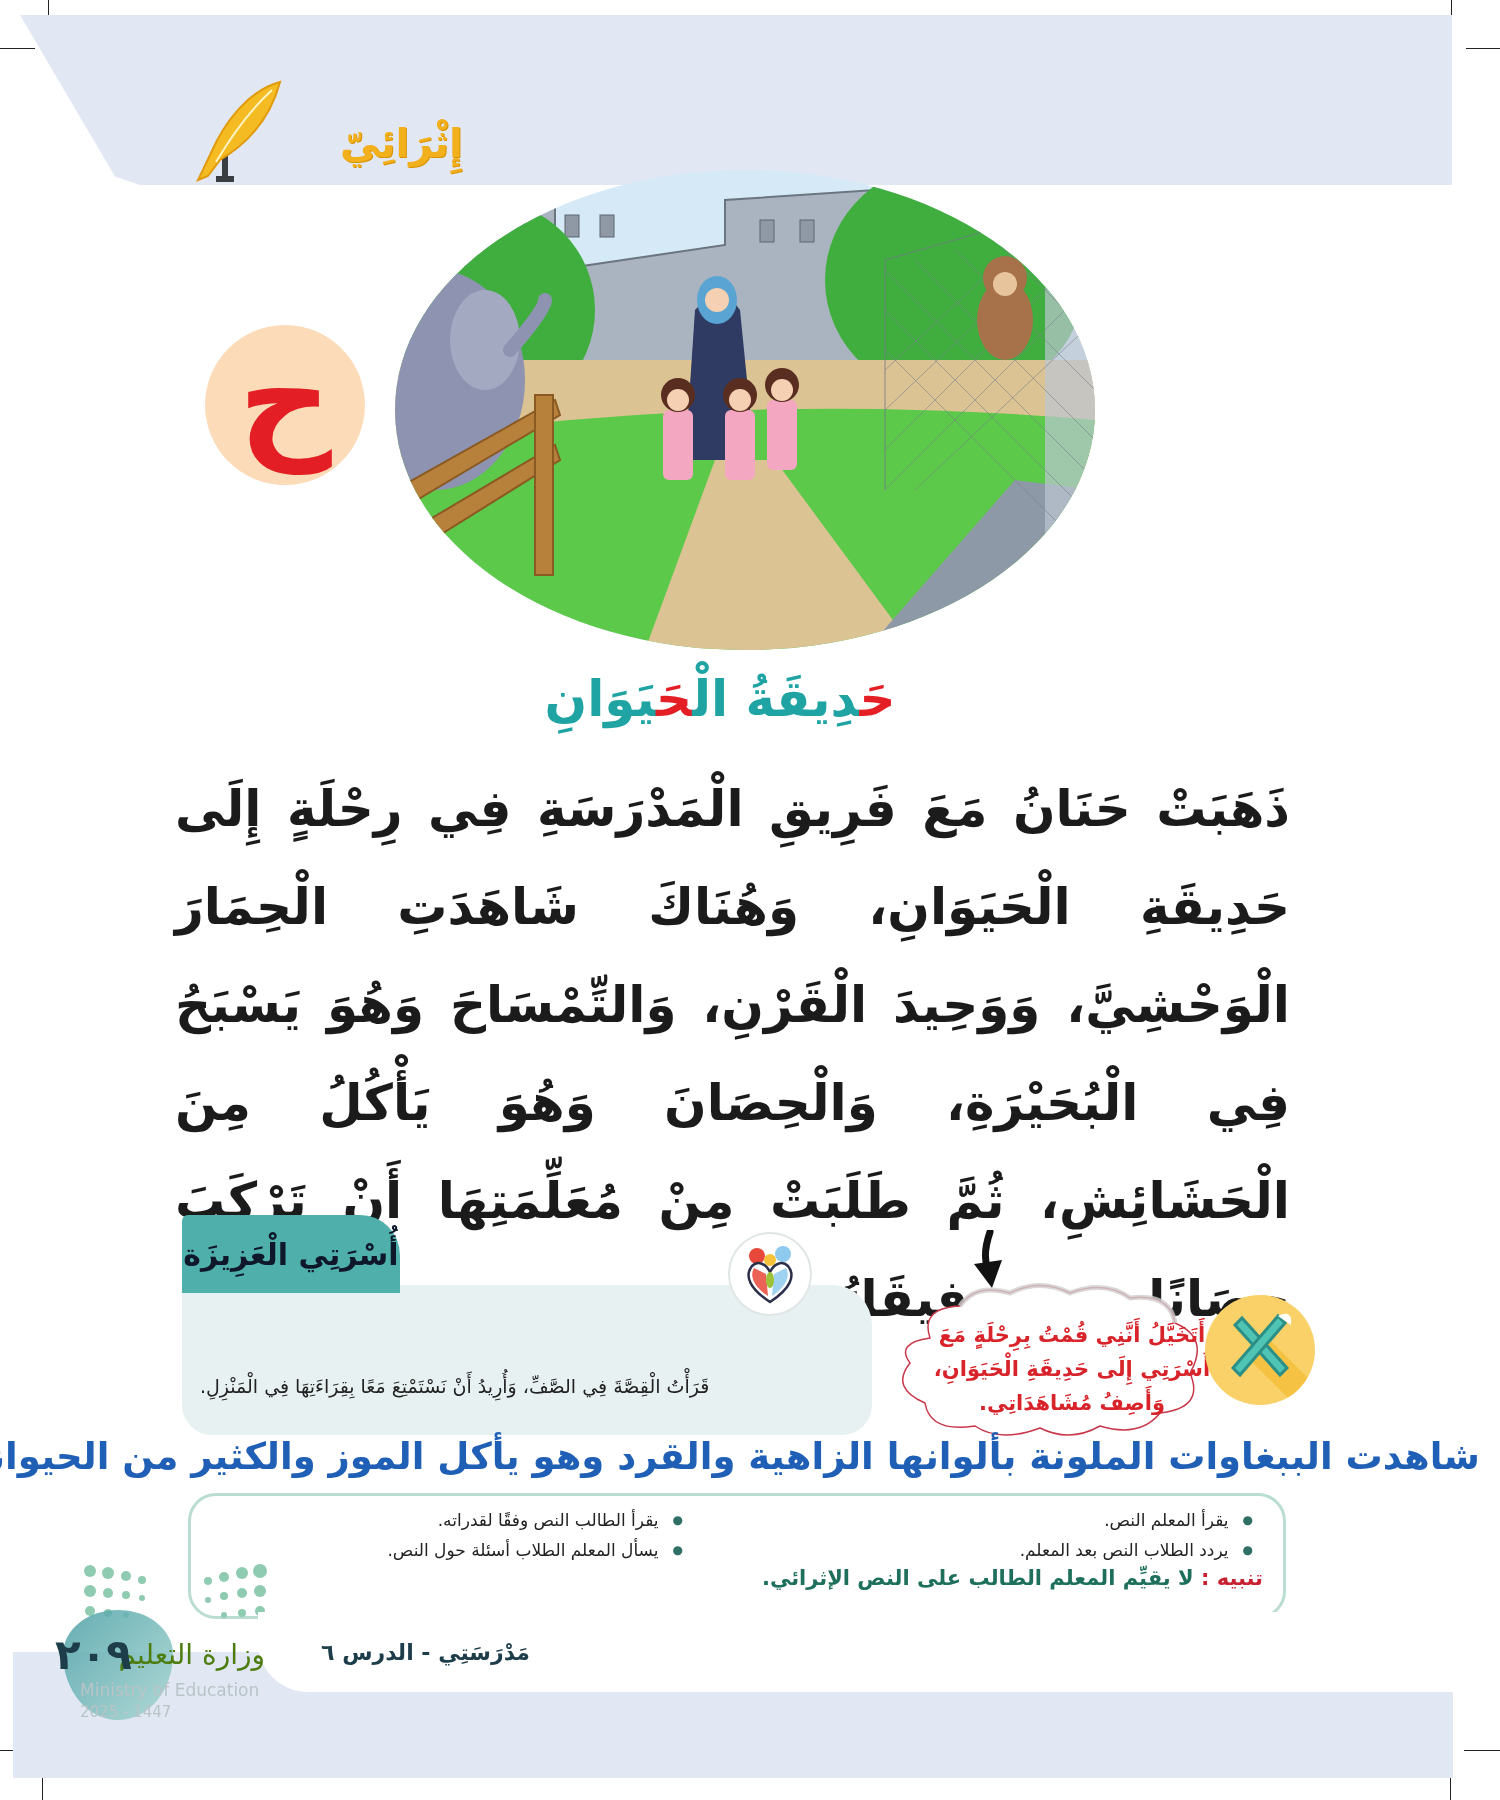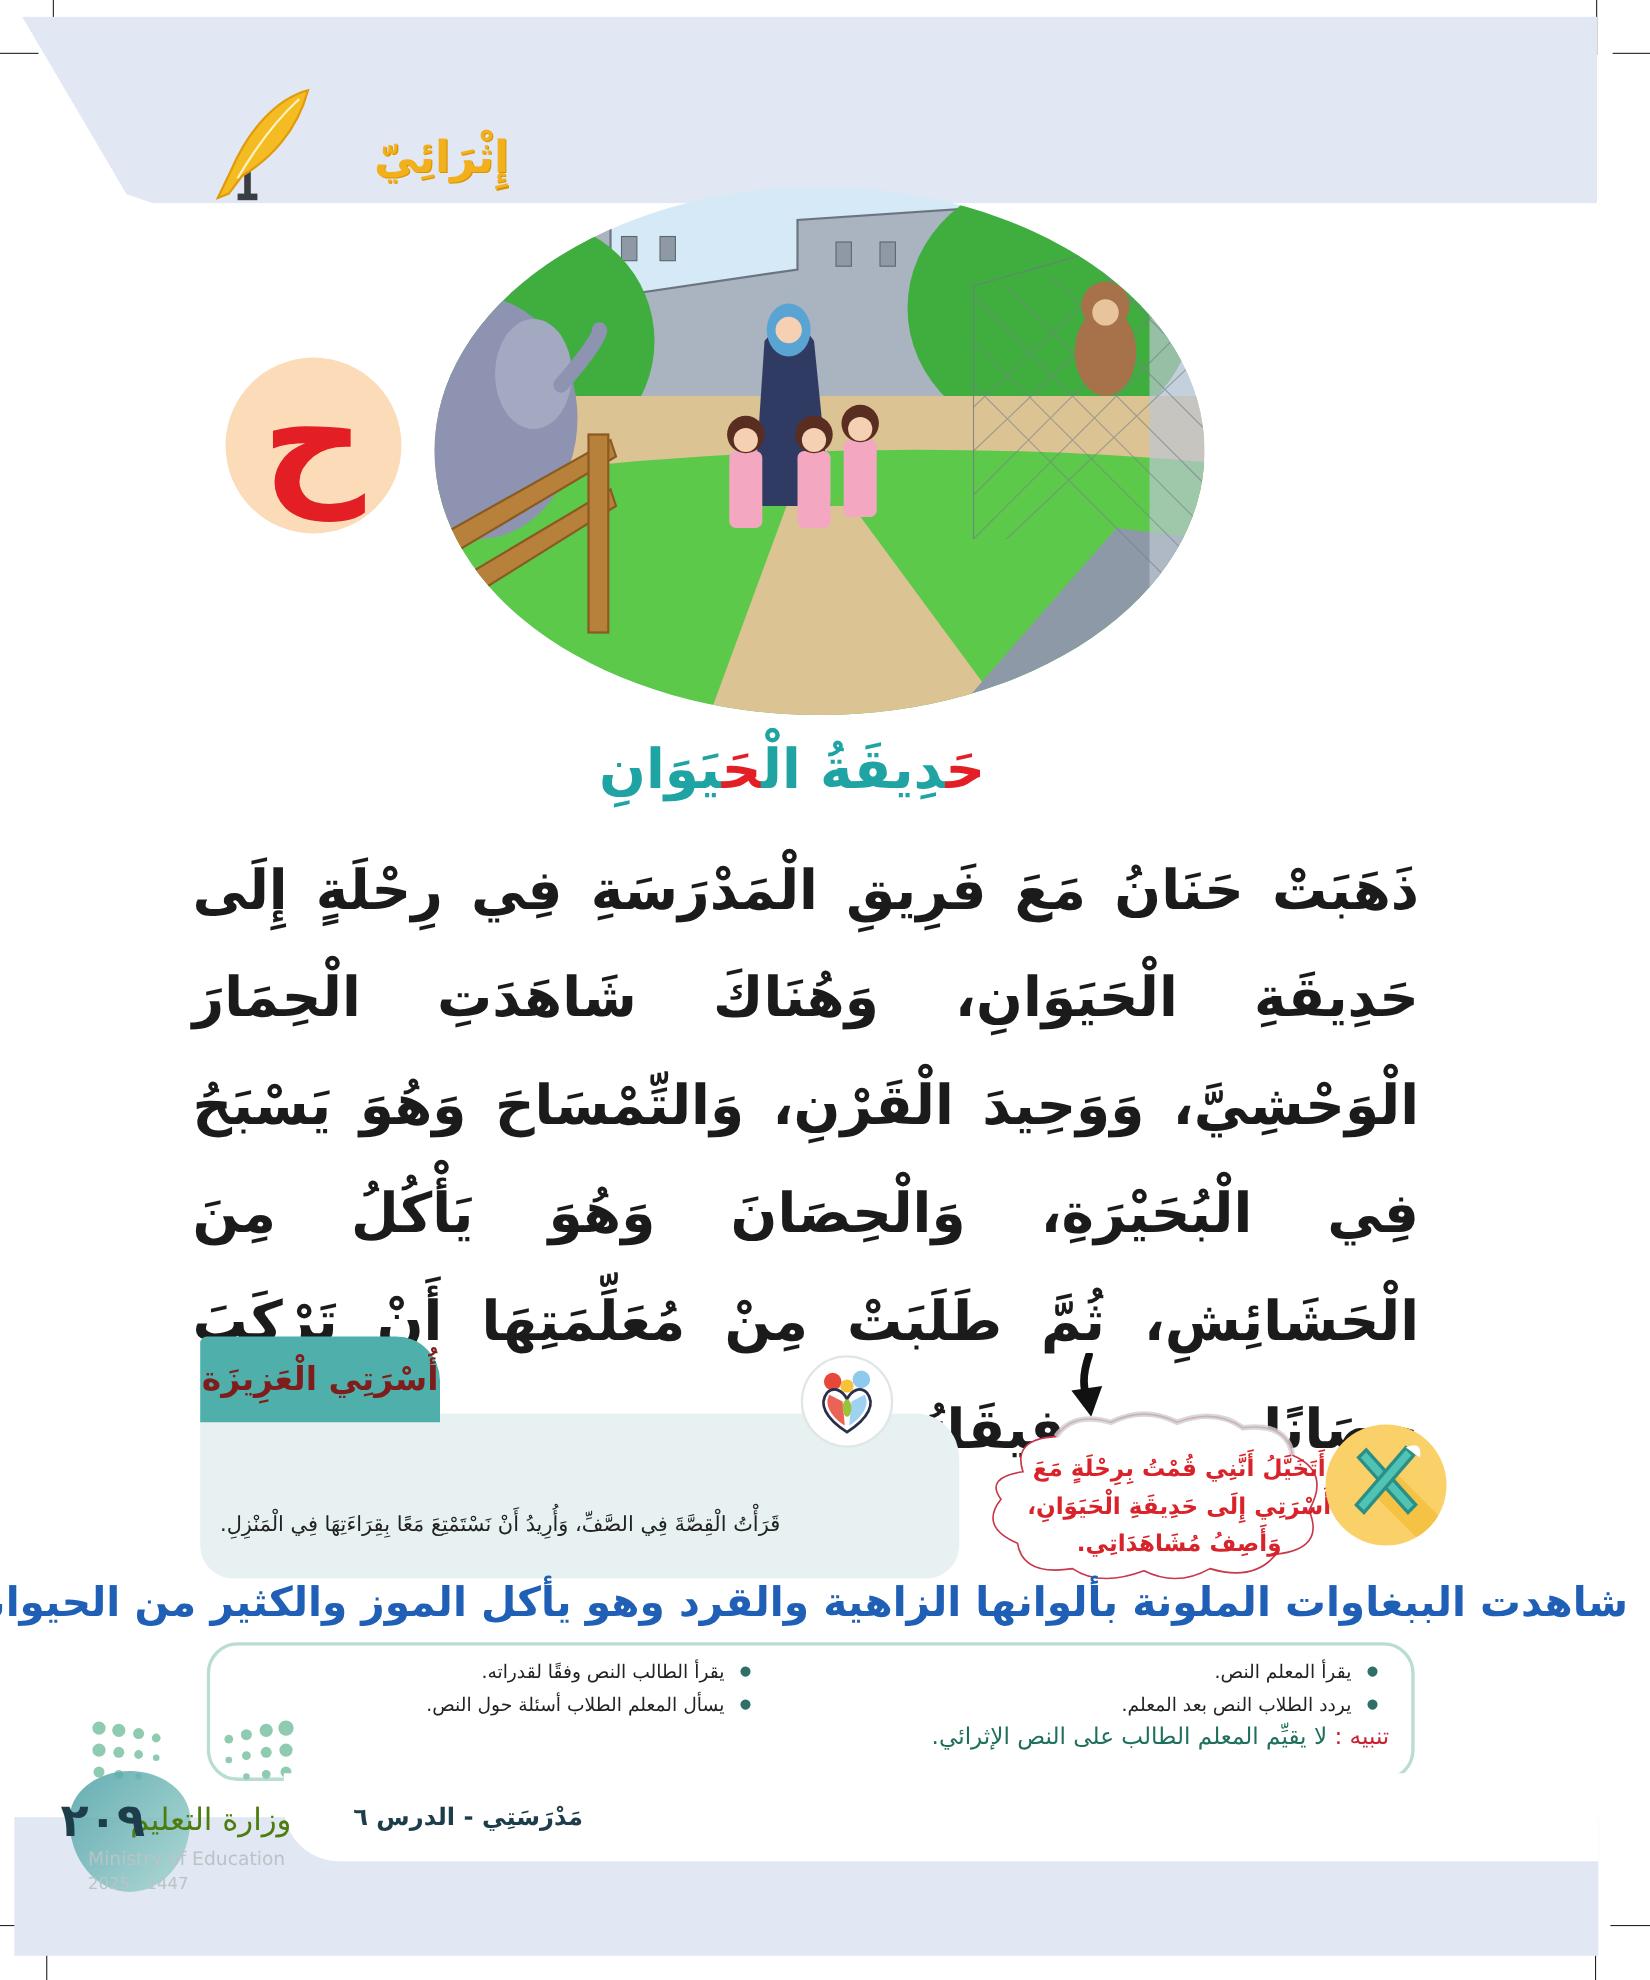--- a/index.html
+++ b/index.html
@@ -27,37 +27,37 @@
   .story-title .t, .story .t { color:#1fa3a3; }
 
   .story { left:175px; top:760px; width:1115px; direction:rtl; text-align:justify; text-align-last:right;
            font-size:50px; font-weight:bold; color:#1b1b1b; line-height:98px; }
 
   
   .arrow { left:968px; top:1230px; width:50px; height:60px; }
 
   
   .family-tab { left:182px; top:1215px; width:218px; height:78px; background:#4fb0ab; border-top-left-radius:6px; border-top-right-radius:40px;
-                color:#7f1d1d; font-size:30px; font-weight:bold; direction:rtl; display:flex; align-items:center; justify-content:center; }
+                color:#0f172a; font-size:30px; font-weight:bold; direction:rtl; display:flex; align-items:center; justify-content:center; }
   .family-box { left:182px; top:1285px; width:690px; height:150px; background:#e7f1f1; border-radius:0 40px 30px 30px; }
   .family-text { left:200px; top:1375px; width:630px; direction:rtl; font-size:19px; color:#222; text-align:left; }
   .family-icon { left:728px; top:1232px; width:80px; height:80px; border-radius:50%; background:#fff; border:2px solid #e0e6e6; }
 
   
   .cloud { left:890px; top:1278px; width:325px; height:160px; }
   .cloud-text { left:932px; top:1318px; width:280px; direction:rtl; font-size:21px; font-weight:bold; color:#d8232a; text-align:center; line-height:34px; }
   .pencil-badge { left:1205px; top:1295px; width:110px; height:110px; border-radius:50%; background:#f9d168; overflow:hidden; }
 
   .handwritten { left:30px; top:1435px; width:1450px; direction:rtl; text-align:center; font-size:37px; font-weight:bold; color:#1f5fb5; white-space:nowrap; }
 
   
   .notes { left:188px; top:1493px; width:1092px; height:120px; border:3px solid #b9dcd3; border-radius:28px; background:#fff; }
   .note { position:absolute; direction:rtl; font-size:17px; color:#222; }
   .note::before { content:"●"; color:#2f6f66; font-size:12px; margin-left:14px; vertical-align:2px; }
-  .warning { position:absolute; direction:rtl; font-size:21px; font-weight:normal; color:#1e6f5c; }
+  .warning { position:absolute; direction:rtl; font-size:21px; font-weight:bold; color:#1e6f5c; }
   .warning .lbl { color:#c82232; }
 
   .dots { left:80px; top:1563px; width:190px; height:70px; }
 
   
   .footer-band { left:13px; top:1652px; width:1440px; height:126px; background:#e1e7f3; }
   .footer-white { left:258px; top:1612px; width:1195px; height:80px; background:#fff; border-bottom-left-radius:50px; }
   .page-num-shape { left:63px; top:1610px; width:110px; height:110px; background:linear-gradient(135deg,#4a9fa5,#a7d6d1); border-radius:50% 50% 50% 50% / 40% 40% 60% 60%; opacity:.85; }
   .page-num { left:55px; top:1630px; width:130px; text-align:left; font-size:42px; font-weight:bold; color:#1d3d4a; }
   .ministry-ar { left:80px; top:1638px; width:185px; text-align:right; direction:rtl; font-size:28px; color:#4d7c0f; }

